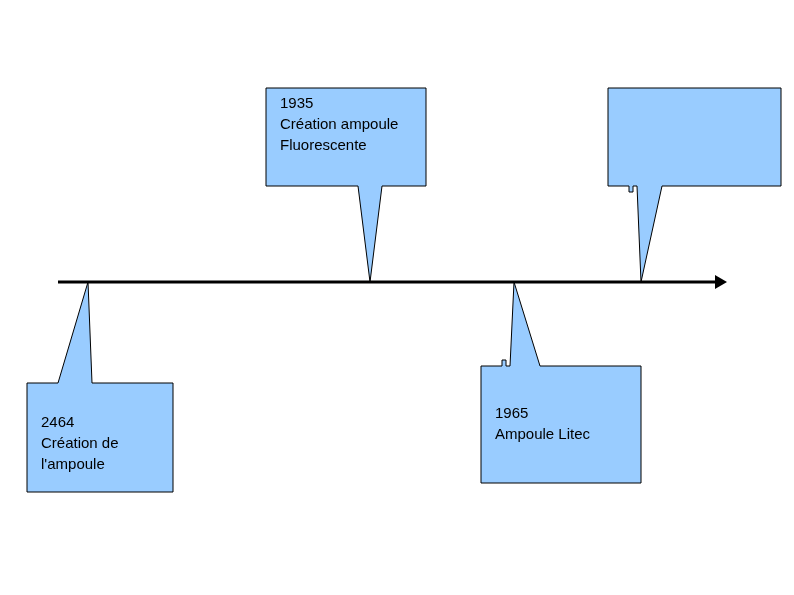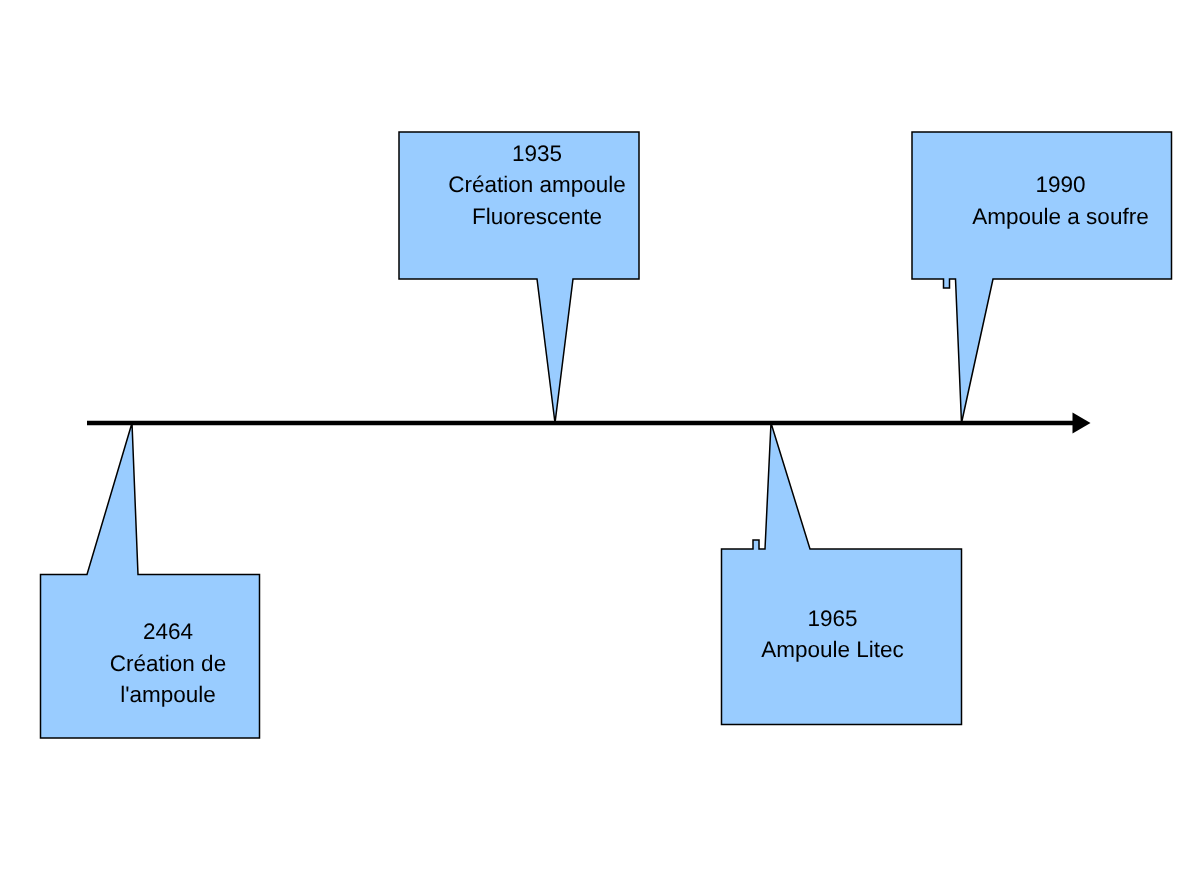--- a/index.html
+++ b/index.html
@@ -36,33 +36,33 @@
     stroke: #000000;
     stroke-width: 3;
     fill: none;
   }
   .axis-head {
     fill: #000000;
     stroke: none;
   }
   .callout-label {
     position: absolute;
-    text-align: center;
+    text-align: left;
     color: #000000;
     font-family: "Liberation Sans", sans-serif;
     font-size: 15px;
     line-height: 21px;
     white-space: pre-line;
     pointer-events: none;
     padding-left: 12px;
   }
   #label-1935 { left: 268px; top: 92px;  width: 156px; }
   #label-1990 { left: 610px; top: 113px; width: 170px; }
   #label-1879 { left: 29px;  top: 411px; width: 142px; }
-  #label-1965 { left: 473px; top: 402px; width: 140px; }
+  #label-1965 { left: 483px; top: 402px; width: 140px; }
 </style>
 </head>
 <body>
 
 <div id="canvas">
 
   <svg id="diagram-svg" viewBox="0 0 794 595" xmlns="http://www.w3.org/2000/svg">
 
     <path class="callout-shape" d="M 266 88 L 426 88 L 426 186 L 382 186 L 370 282 L 358 186 L 266 186 Z"></path>
 
@@ -73,22 +73,20 @@
     <path class="callout-shape" d="M 481 366 L 502 366 L 502 360 L 506 360 L 506 366 L 510 366 L 514 282 L 540 366 L 641 366 L 641 483 L 481 483 Z"></path>
 
     <line class="axis-line" x1="58" y1="282" x2="718" y2="282"></line>
     <polygon class="axis-head" points="715,275 727,282 715,289"></polygon>
   </svg>
 
   <div class="callout-label" id="label-1935">1935
 Création ampoule
 Fluorescente</div>
 
-  <div class="callout-label" id="label-1990">1990
-Ampoule a soufre</div>
 
   <div class="callout-label" id="label-1879">2464
 Création de
 l'ampoule</div>
 
   <div class="callout-label" id="label-1965">1965
 Ampoule Litec</div>
 
 </div>
 

